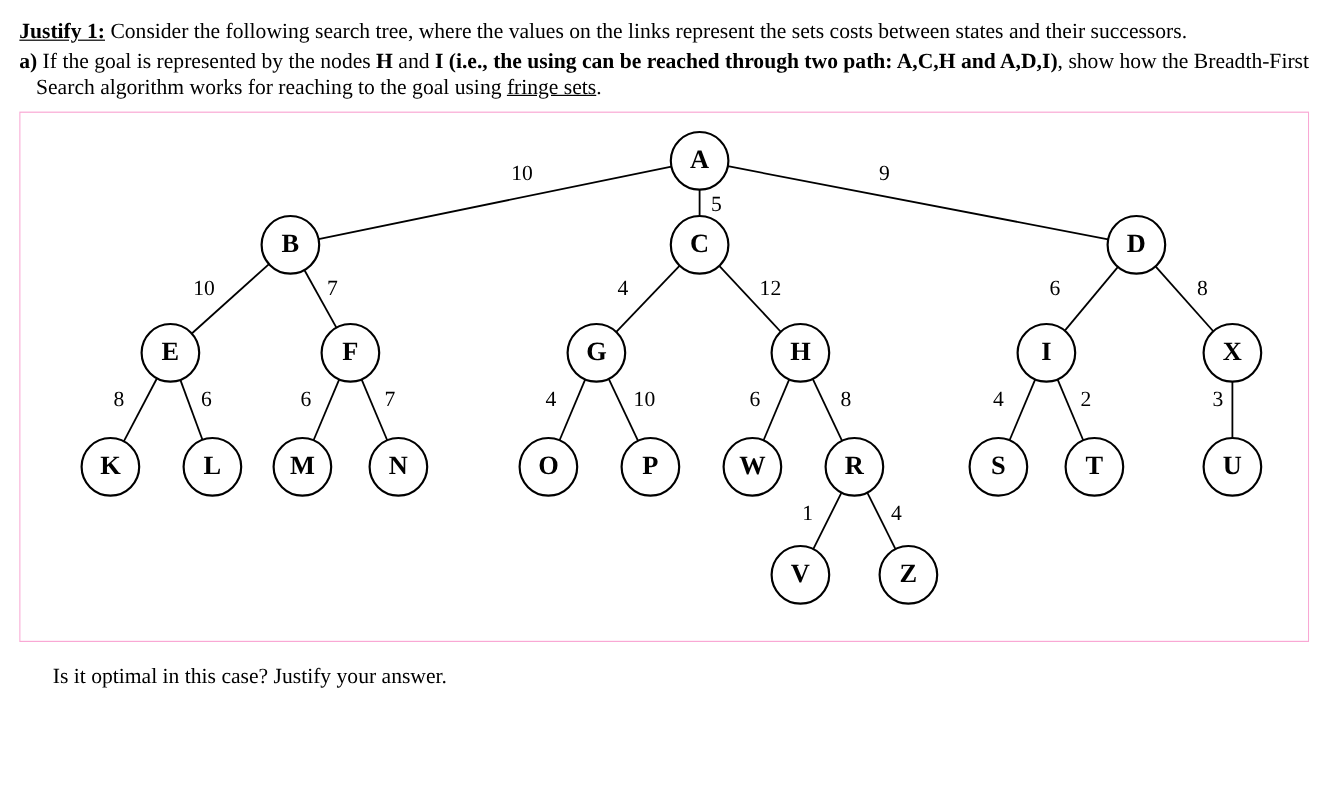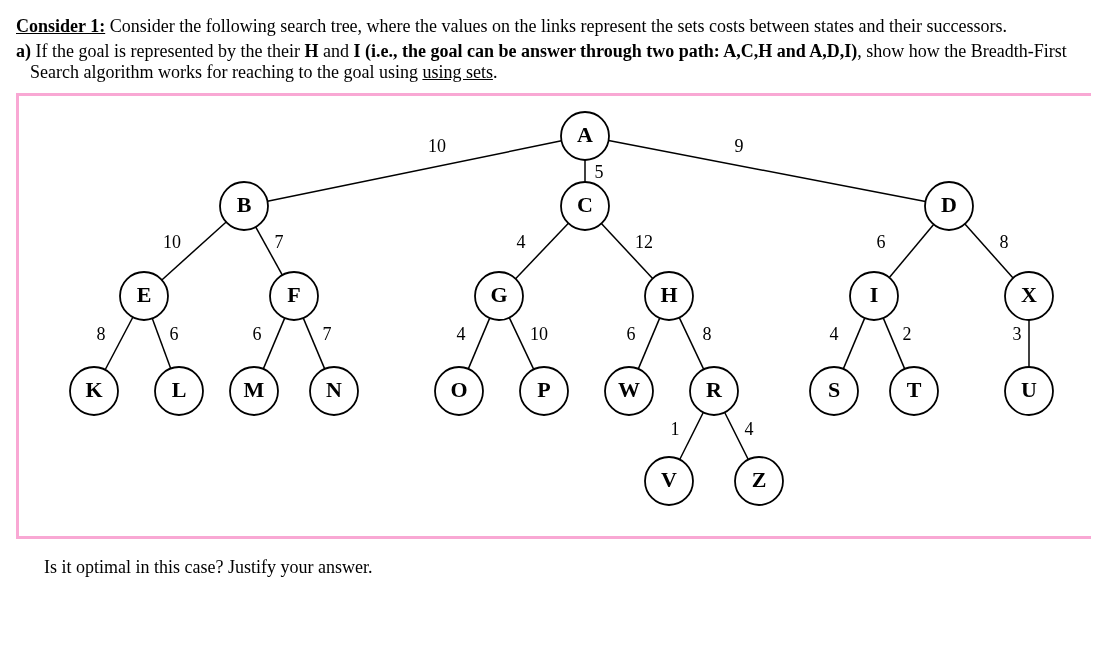--- a/index.html
+++ b/index.html
@@ -17,45 +17,45 @@
     text-decoration: underline;
   }
   .part-a {
     margin-left: 14px;
     text-indent: -14px;
     margin-bottom: 10px;
   }
   .bold { font-weight: bold; }
   .underline { text-decoration: underline; }
   .tree-box {
-    border: 3px solid #f9a8d4;
+    border: 1px solid #f9a8d4;
     width: 1073px;
     height: 440px;
     position: relative;
     margin-top: 6px;
   }
   .tree-svg {
     position: absolute;
     top: 0; left: 0;
     width: 1073px;
     height: 440px;
   }
   .footer-q {
     margin-top: 18px;
     margin-left: 28px;
   }
 </style>
 </head>
 <body>
 
 <div class="question-header">
-  <span class="q-label">Consider 1:</span><span> Consider the following search tree, where the values on the links represent the sets costs between states and their successors.</span>
+  <span class="q-label">Justify 1:</span><span> Consider the following search tree, where the values on the links represent the sets costs between states and their successors.</span>
 </div>
 <div class="part-a">
-  <span class="bold">a)</span><span> If the goal is represented by the their </span><span class="bold">H</span><span> and </span><span class="bold">I</span><span class="bold"> (i.e., the goal can be answer through two path: A,C,H and A,D,I)</span><span>, show how the Breadth-First Search algorithm works for reaching to the goal using </span><span class="underline">using sets</span><span>.</span>
+  <span class="bold">a)</span><span> If the goal is represented by the nodes </span><span class="bold">H</span><span> and </span><span class="bold">I</span><span class="bold"> (i.e., the using can be reached through two path: A,C,H and A,D,I)</span><span>, show how the Breadth-First Search algorithm works for reaching to the goal using </span><span class="underline">fringe sets</span><span>.</span>
 </div>
 
 <div class="tree-box">
   <svg class="tree-svg" id="tree-svg" viewBox="0 0 1073 440">
       <line x1="542.4902313900741" y1="44.826052207316174" x2="248.50976860992594" y2="105.17394779268383" stroke="#000" stroke-width="1.5"></line>
       <text x="418" y="52" font-family="Times New Roman, serif" font-size="18" fill="#000" text-anchor="middle" dominant-baseline="middle">10</text>
       <line x1="566" y1="64" x2="566" y2="86" stroke="#000" stroke-width="1.5"></line>
       <text x="580" y="78" font-family="Times New Roman, serif" font-size="18" fill="#000" text-anchor="middle" dominant-baseline="middle">5</text>
       <line x1="589.5681547275356" y1="44.532337447602984" x2="906.4318452724644" y2="105.46766255239702" stroke="#000" stroke-width="1.5"></line>
       <text x="720" y="52" font-family="Times New Roman, serif" font-size="18" fill="#000" text-anchor="middle" dominant-baseline="middle">9</text>

